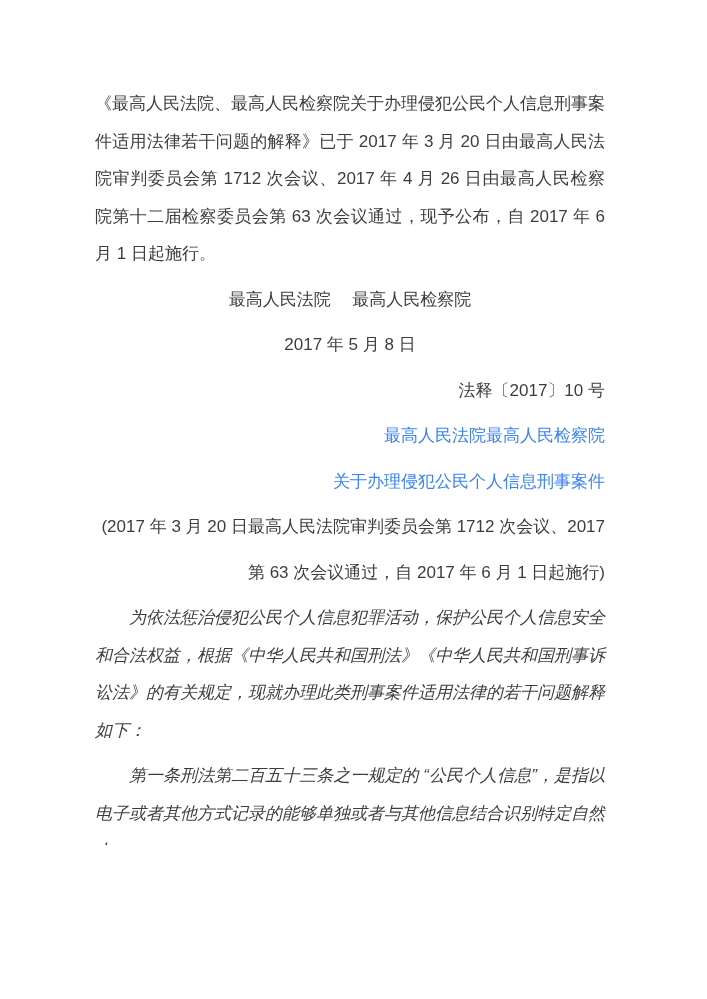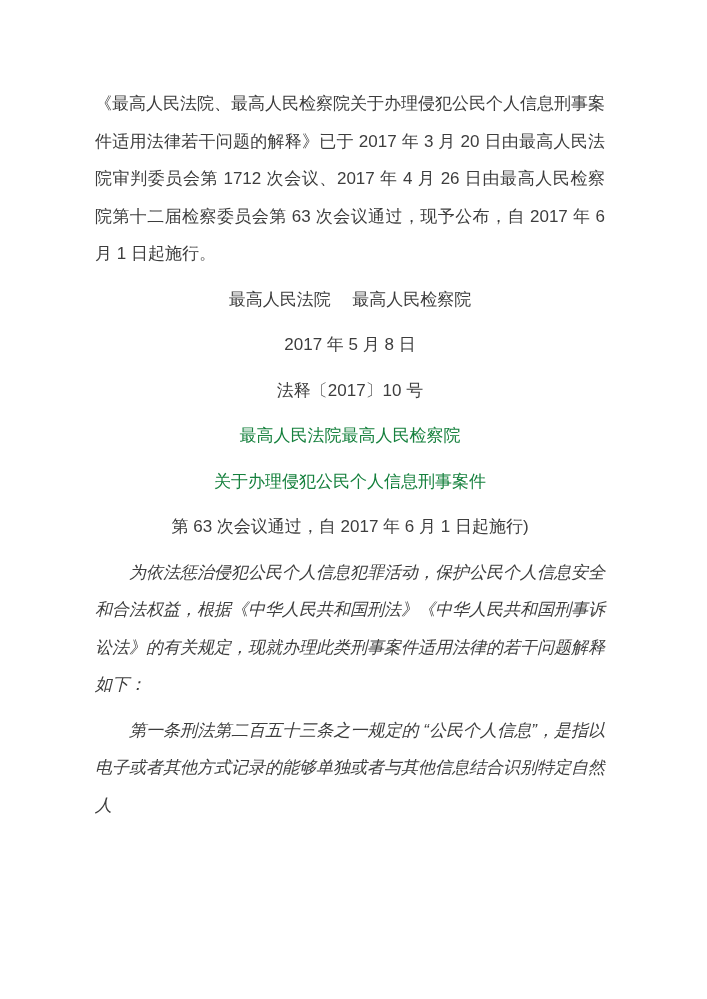--- a/index.html
+++ b/index.html
@@ -30,45 +30,46 @@
     text-justify: inter-ideograph;
   }
   .indent {
     text-indent: 34px;
     font-style: italic;
   }
   .right {
     text-align: center;
   }
   .center {
-    text-align: center;
+    text-align: right;
   }
   .bold {
     font-weight: bold;
-    color: #15803d;
+    color: #3b82f6;
   }
 </style>
 </head>
 <body>
 
 <div class="page">
 
   <p class="justify">《最高人民法院、最高人民检察院关于办理侵犯公民个人信息刑事案件适用法律若干问题的解释》已于 2017 年 3 月 20 日由最高人民法院审判委员会第 1712 次会议、2017 年 4 月 26 日由最高人民检察院第十二届检察委员会第 63 次会议通过，现予公布，自 2017 年 6 月 1 日起施行。</p>
 
   <p class="right">最高人民法院　 最高人民检察院</p>
 
   <p class="right">2017 年 5 月 8 日</p>
 
   <p class="center">法释〔2017〕10 号</p>
 
   <h1 class="center bold">最高人民法院最高人民检察院</h1>
 
   <h1 class="center bold">关于办理侵犯公民个人信息刑事案件</h1>
 
 
+  <p class="center">(2017 年 3 月 20 日最高人民法院审判委员会第 1712 次会议、2017</p>
 
 
   <p class="center">第 63 次会议通过，自 2017 年 6 月 1 日起施行)</p>
 
   <p class="justify indent">为依法惩治侵犯公民个人信息犯罪活动，保护公民个人信息安全和合法权益，根据《中华人民共和国刑法》《中华人民共和国刑事诉讼法》的有关规定，现就办理此类刑事案件适用法律的若干问题解释如下：</p>
 
   <p class="justify indent">第一条刑法第二百五十三条之一规定的 “公民个人信息”，是指以电子或者其他方式记录的能够单独或者与其他信息结合识别特定自然人</p>
 
 </div>
 

